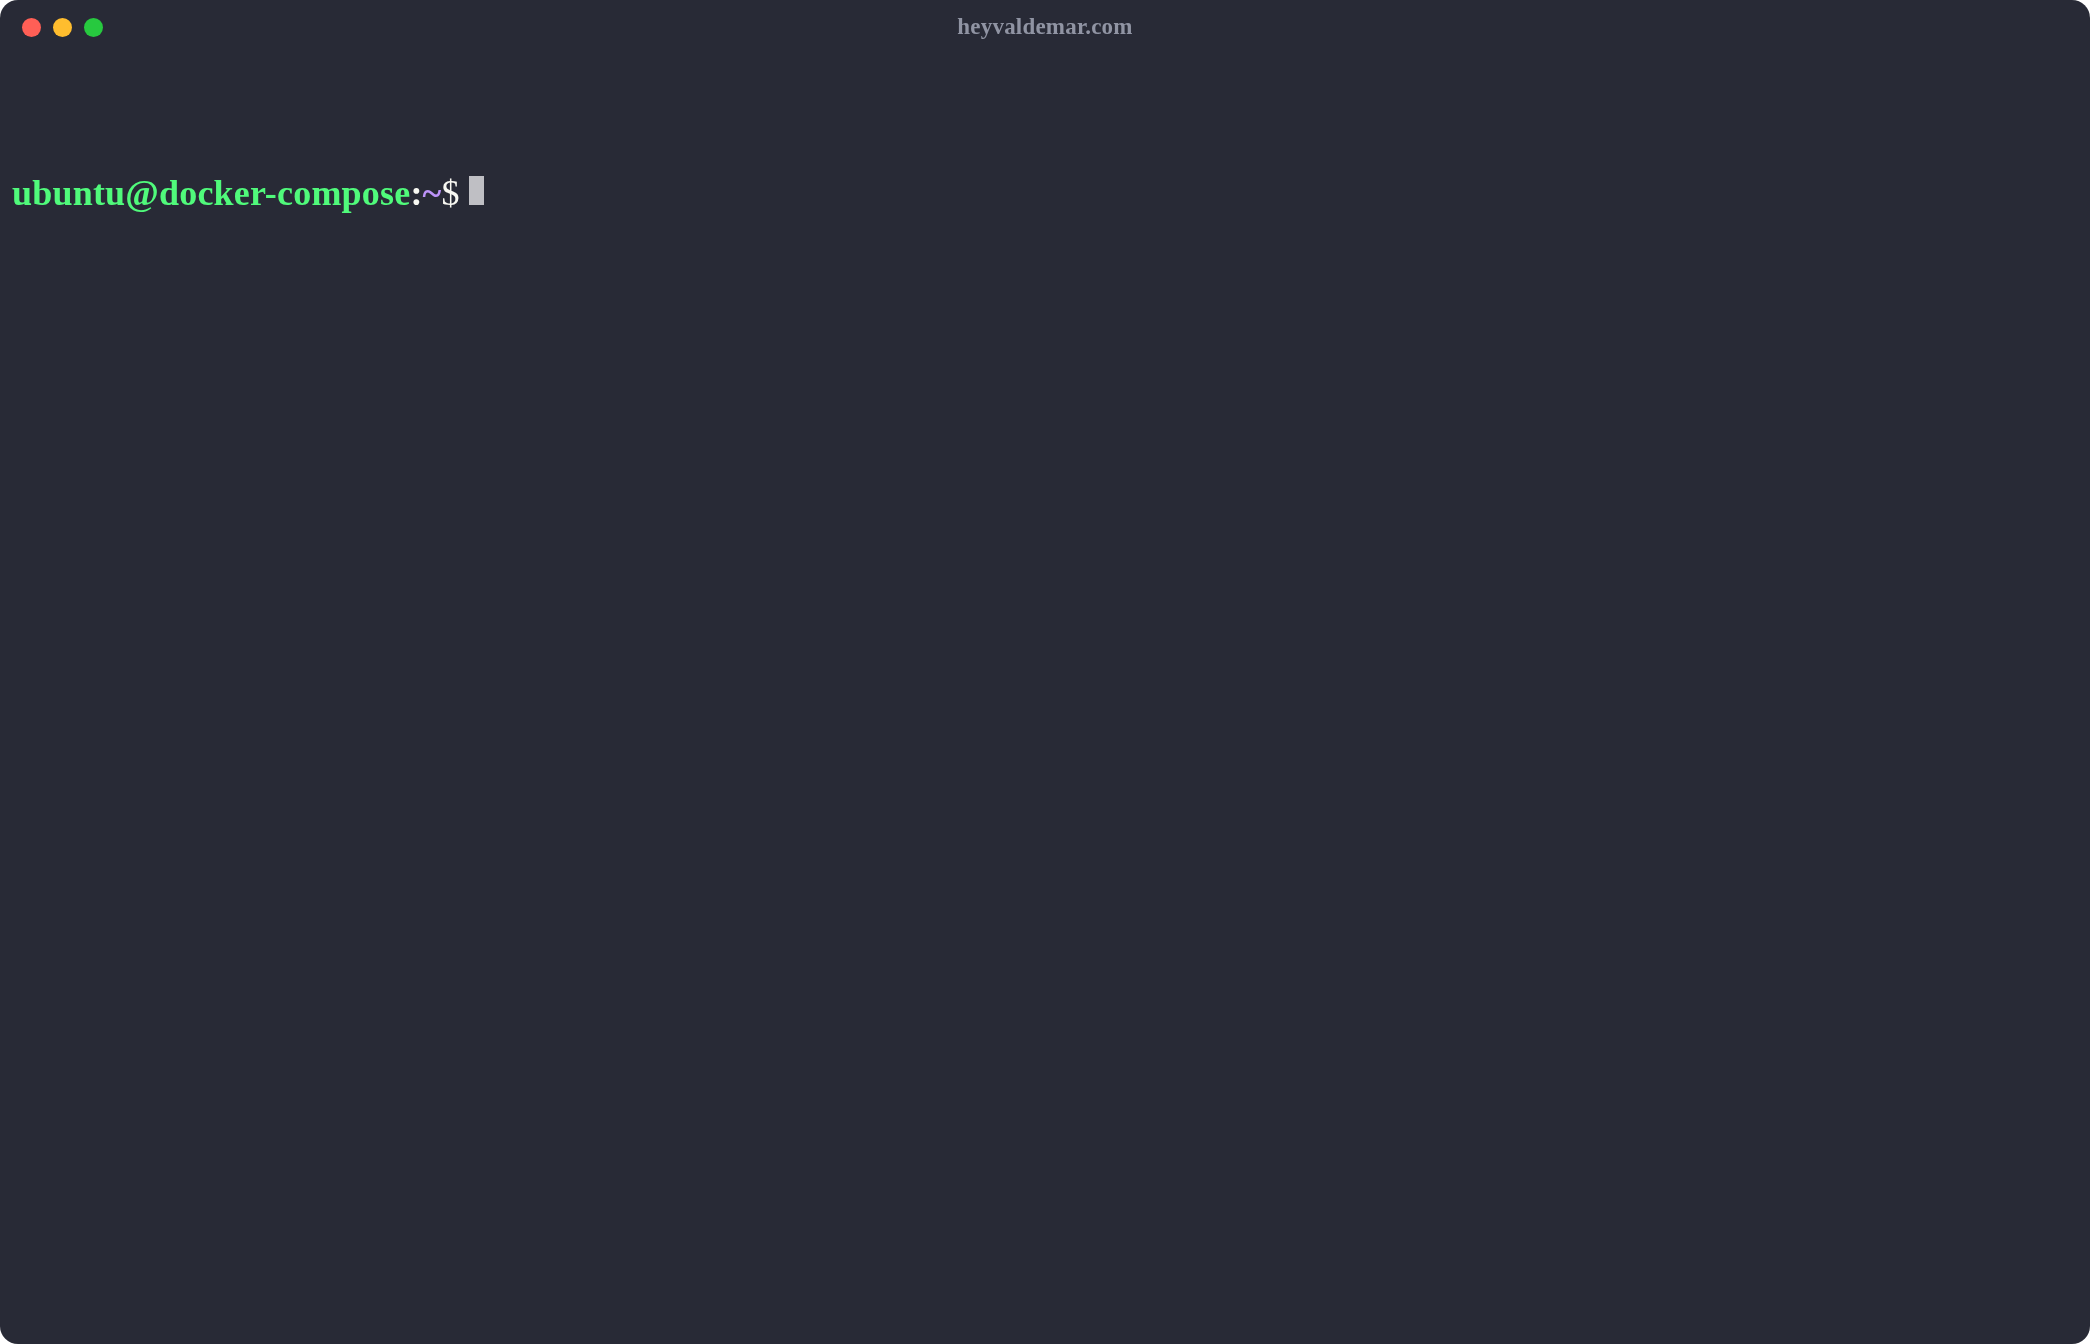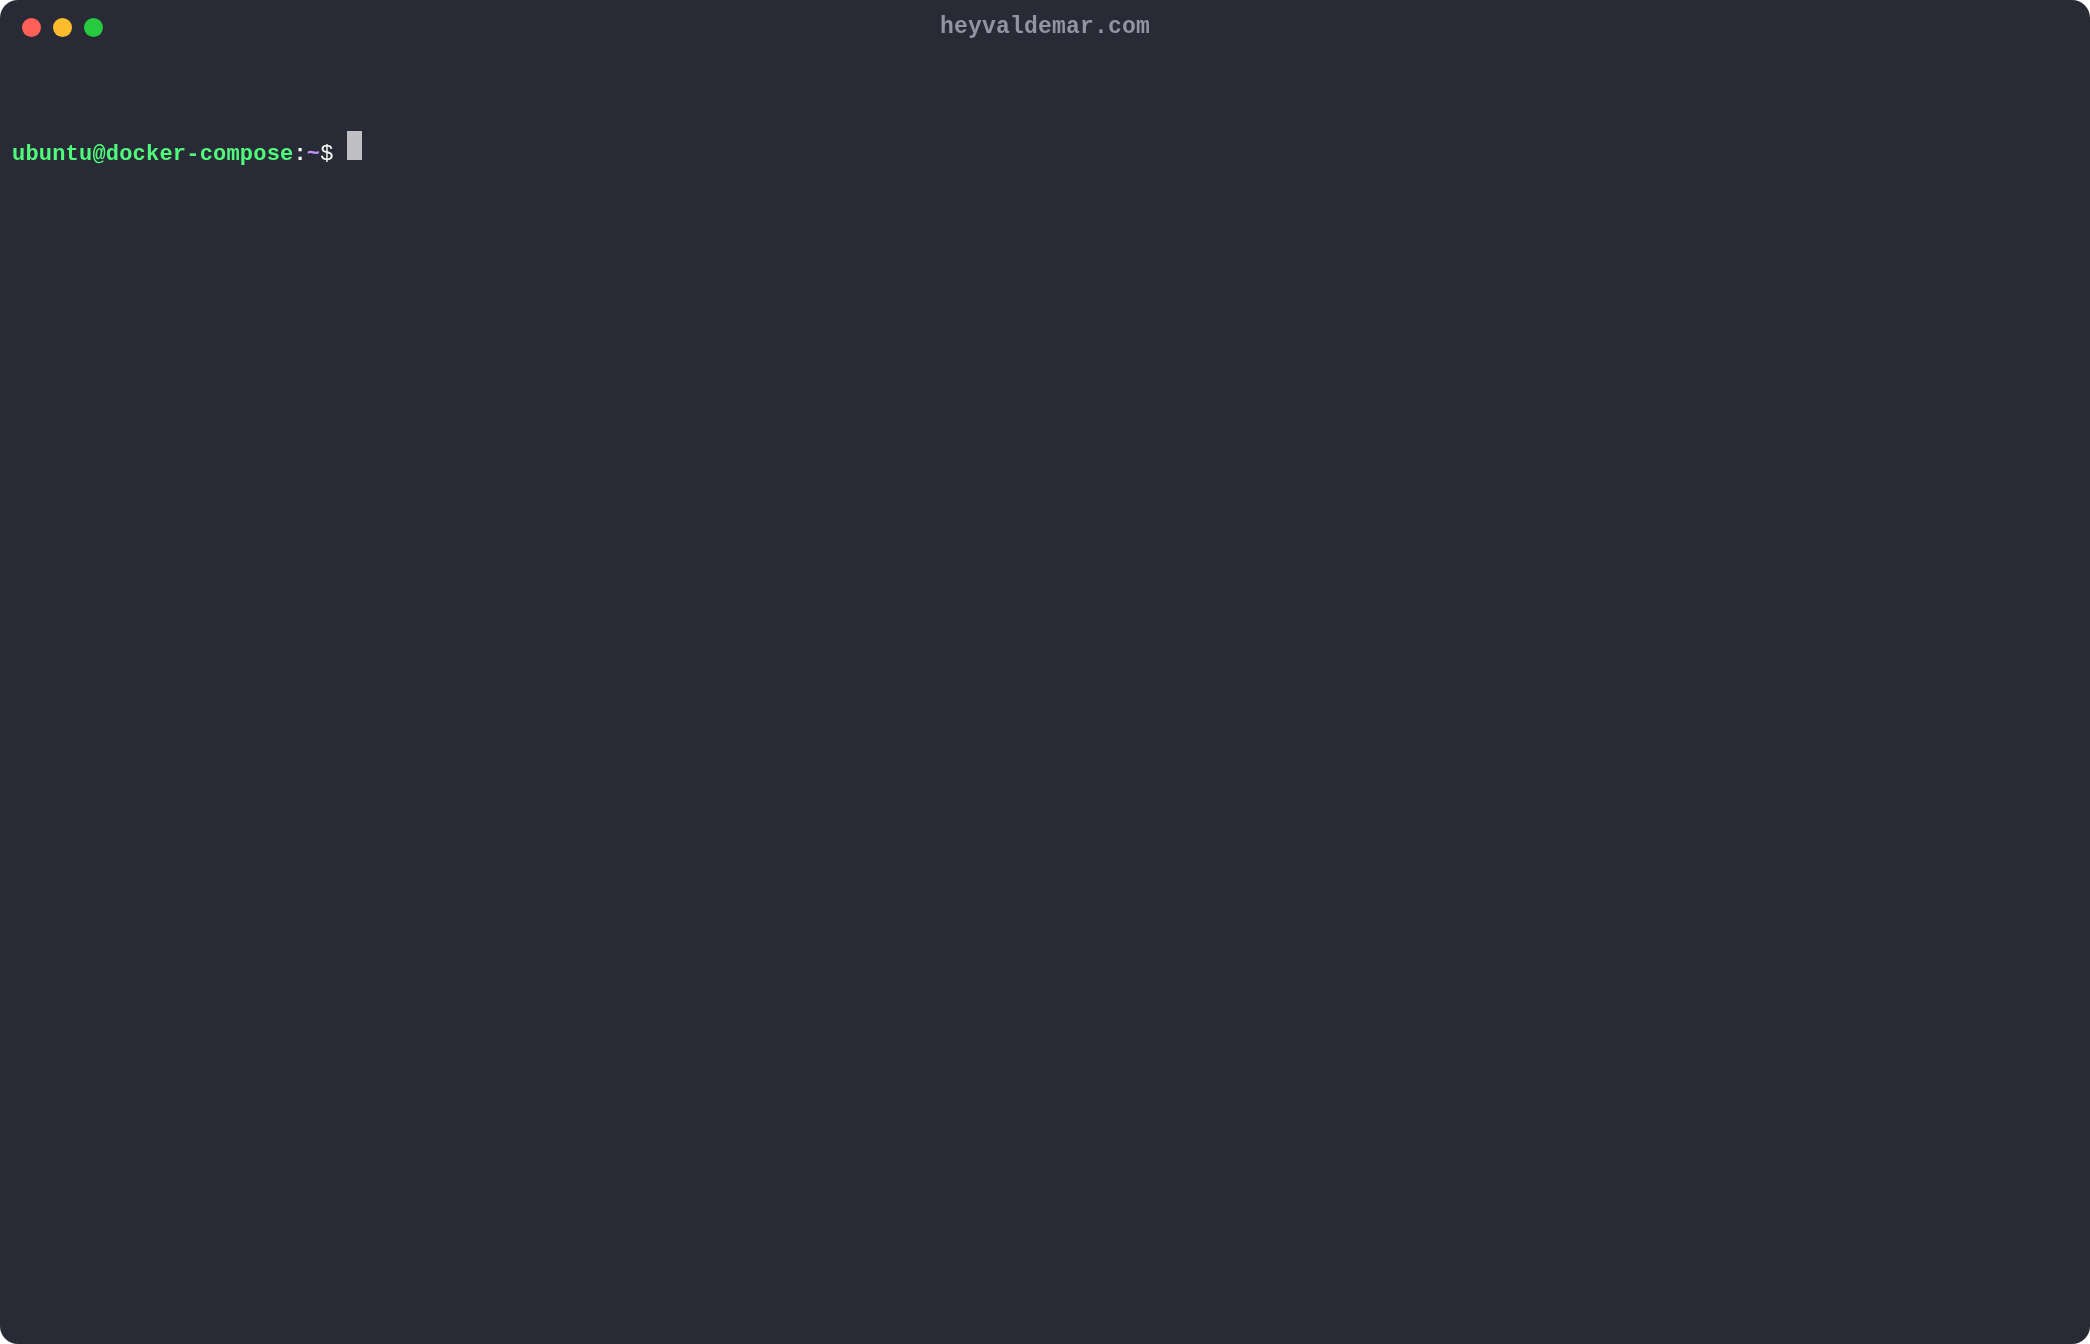--- a/index.html
+++ b/index.html
@@ -16,21 +16,21 @@
       padding: 0;
     }
     .terminal-window {
       width: 2090px;
       height: 1344px;
       background: #282a36;
       border-radius: 18px;
       overflow: hidden;
       display: flex;
       flex-direction: column;
-      font-family: Liberation Mono, monospace;
+      font-family: Liberation Serif, serif;
     }
     .titlebar {
       height: 54px;
       display: flex;
       align-items: center;
       padding: 0 22px;
       position: relative;
     }
     .traffic-lights {
       display: flex;
@@ -50,21 +50,21 @@
       left: 50%;
       transform: translateX(-50%);
       color: #9094a3;
       font-size: 23px;
       font-weight: 600;
       letter-spacing: 0.2px;
     }
     .terminal-body {
       flex: 1;
       padding: 18px 12px;
-      font-size: 22px;
+      font-size: 36px;
       line-height: 1.35;
       white-space: pre;
       color: #f8f8f2;
       letter-spacing: 0.2px;
     }
     .prompt-line {
       display: flex;
       flex-wrap: nowrap;
       align-items: baseline;
     }

